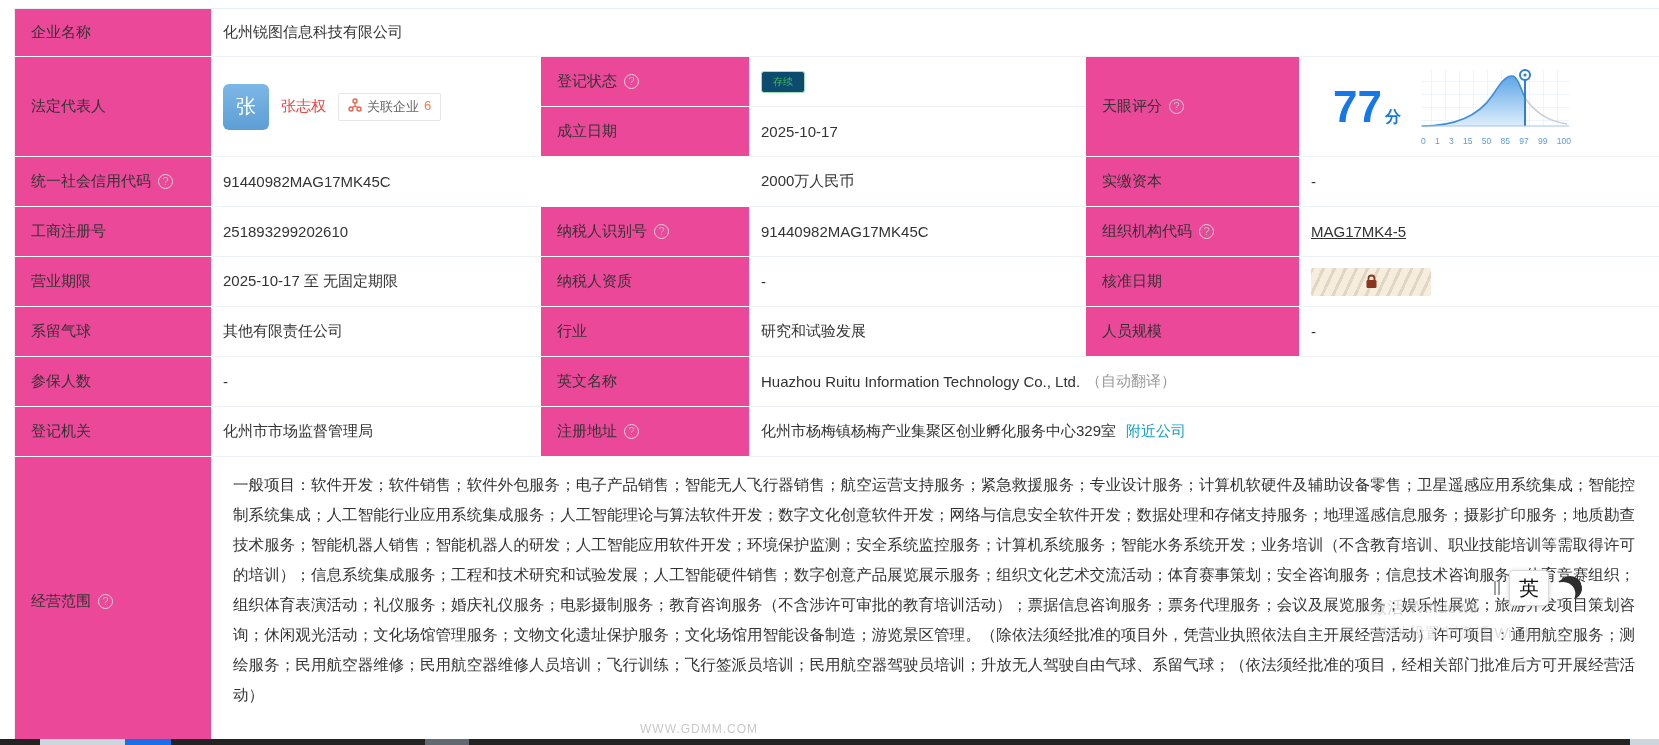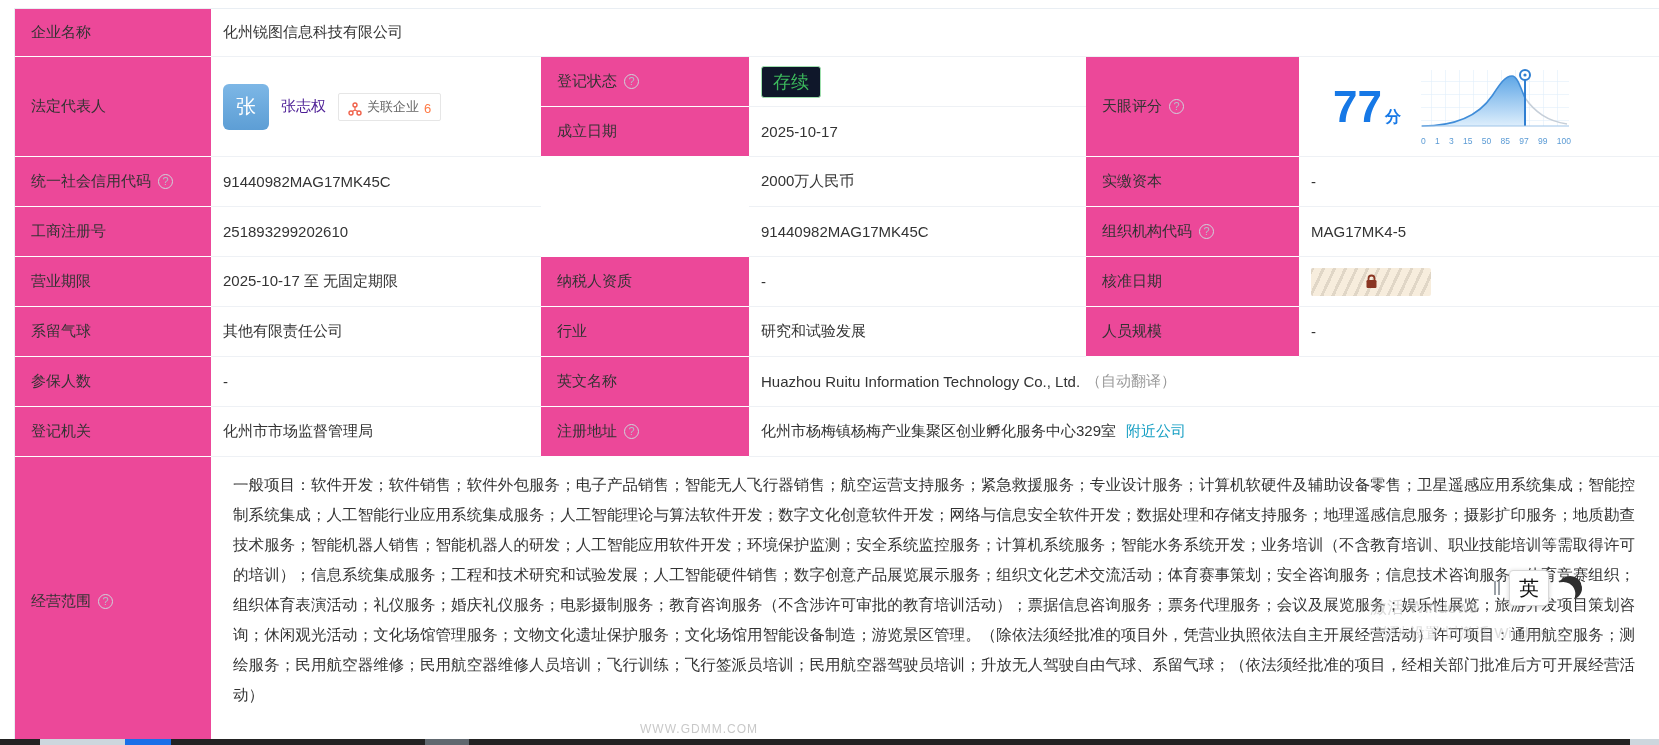--- a/index.html
+++ b/index.html
@@ -17,32 +17,32 @@
   .c{ display:flex; align-items:center; font-size:15px; color:#333; }
   .lab{ background:#ec4899; padding-left:16px; border-bottom:1px solid #ffffff; }
   .val{ background:#fff; padding-left:12px; border-bottom:1px solid #eef1f5; }
   .dash{ color:#333; }
 
   .q{ width:15px; height:15px; border:1px solid #cfd4dc; border-radius:50%;
       color:#b6bdc9; font-size:11px; line-height:13px; display:inline-flex;
       align-items:center; justify-content:center; margin-left:7px; flex:none; cursor:pointer;}
   .q::before{ content:"?"; }
 
-  .link{ color:#4c1d95; cursor:pointer; text-decoration:none; }
+  .link{ color:#ef4444; cursor:pointer; text-decoration:none; }
   .nearby{ color:#18a0c4; cursor:pointer; margin-left:10px; }
 
-  .status-badge{ background:#0f172a; color:#3cb95c; border:1px solid #9fe0ae;
-    border-radius:3px; padding:3px 11px; font-size:18px; }
+  .status-badge{ background:#0c4a6e; color:#3cb95c; border:1px solid #9fe0ae;
+    border-radius:3px; padding:3px 11px; font-size:10px; }
 
   .rep-cell{ gap:12px; }
   .avatar{ width:46px; height:46px; border-radius:6px; flex:none;
     background:linear-gradient(180deg,#7db7e6,#5d9ed5); color:#fff; font-size:20px;
     display:flex; align-items:center; justify-content:center; }
   .rel-badge{ border:1px solid #e6e6e6; border-radius:2px; padding:4px 9px;
-    display:inline-flex; align-items:flex-end; gap:5px; font-size:13px; color:#666;
+    display:inline-flex; align-items:flex-start; gap:5px; font-size:13px; color:#666;
     cursor:pointer; background:#fff; }
   .rel-count{ color:#ff7a45; }
 
   .score-cell{ gap:16px; padding-left:34px; }
   .score-num{ color:#1678e6; font-size:44px; font-weight:700; line-height:1; }
   .score-unit{ color:#1678e6; font-size:16px; font-weight:700; margin-left:3px; }
   .score-chart{ width:156px; }
   .axis-ticks{ display:flex; justify-content:space-between; width:150px; margin:1px 0 0 4px; }
   .axis-ticks span{ font-size:8.5px; color:#5b9bd5; }
 
@@ -183,28 +183,32 @@
   <div class="c val dash" style="grid-column:6;grid-row:4;">
       <span>-</span>
     </div>
 
   <div class="c lab" style="grid-column:1;grid-row:5;">
       <span>工商注册号</span>
     </div>
   <div class="c val" style="grid-column:2;grid-row:5;">
       <span>251893299202610</span>
     </div>
+  <div class="c lab" style="grid-column:3;grid-row:5;">
+      <span>纳税人识别号</span>
+      <span class="q"></span>
+    </div>
   <div class="c val" style="grid-column:4;grid-row:5;">
       <span>91440982MAG17MK45C</span>
     </div>
   <div class="c lab" style="grid-column:5;grid-row:5;">
       <span>组织机构代码</span>
       <span class="q"></span>
     </div>
-  <div class="c val" style="grid-column:6;grid-row:5;">
+  <div class="c val" style="grid-column:6;grid-row:5;text-decoration:underline;">
       <span>MAG17MK4-5</span>
     </div>
 
   <div class="c lab" style="grid-column:1;grid-row:6;">
       <span>营业期限</span>
     </div>
   <div class="c val" style="grid-column:2;grid-row:6;">
       <span>2025-10-17 至 无固定期限</span>
     </div>
   <div class="c lab" style="grid-column:3;grid-row:6;">

